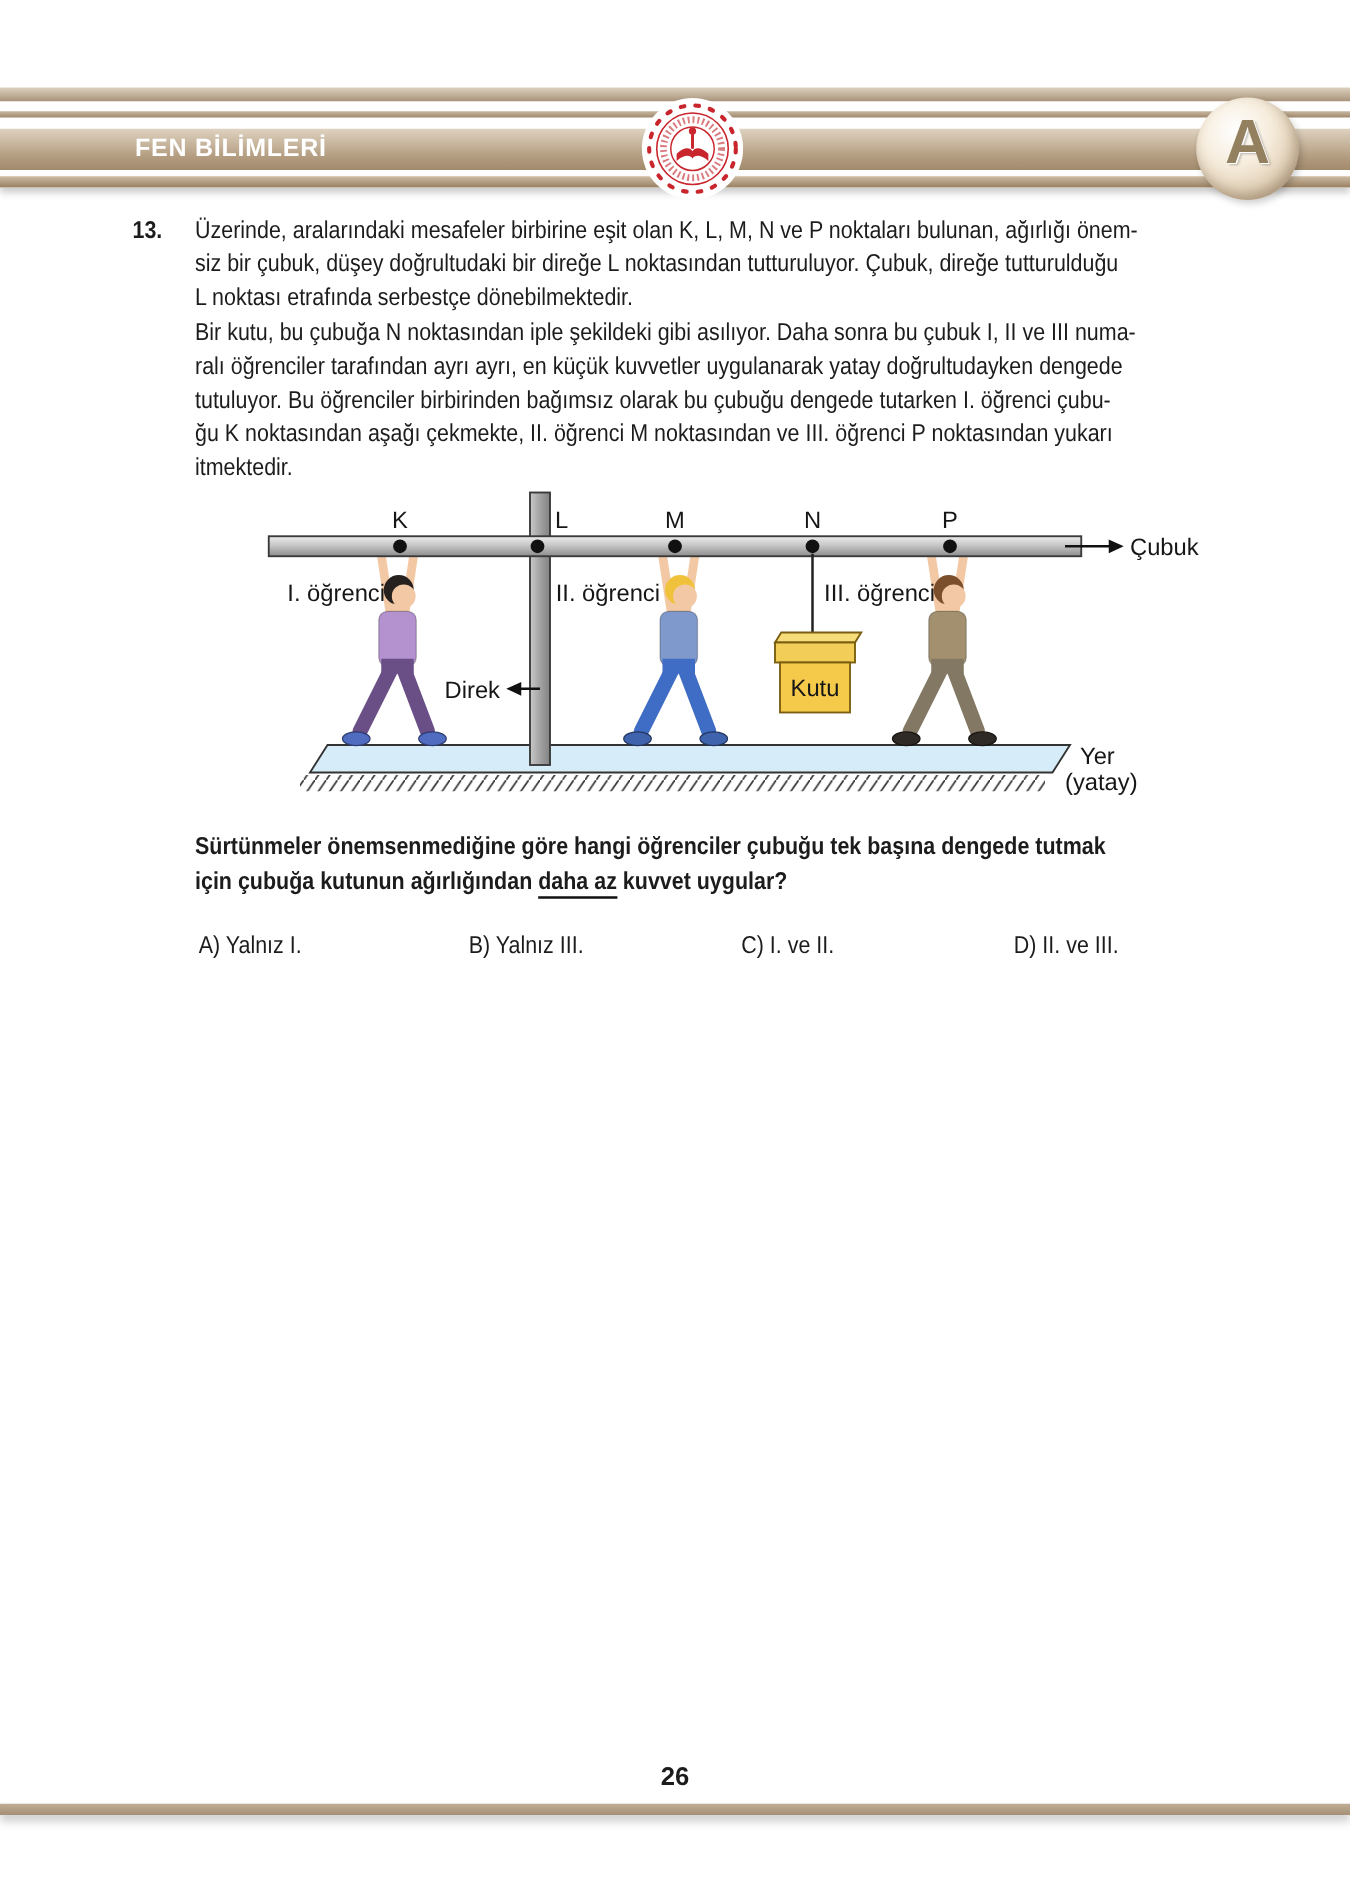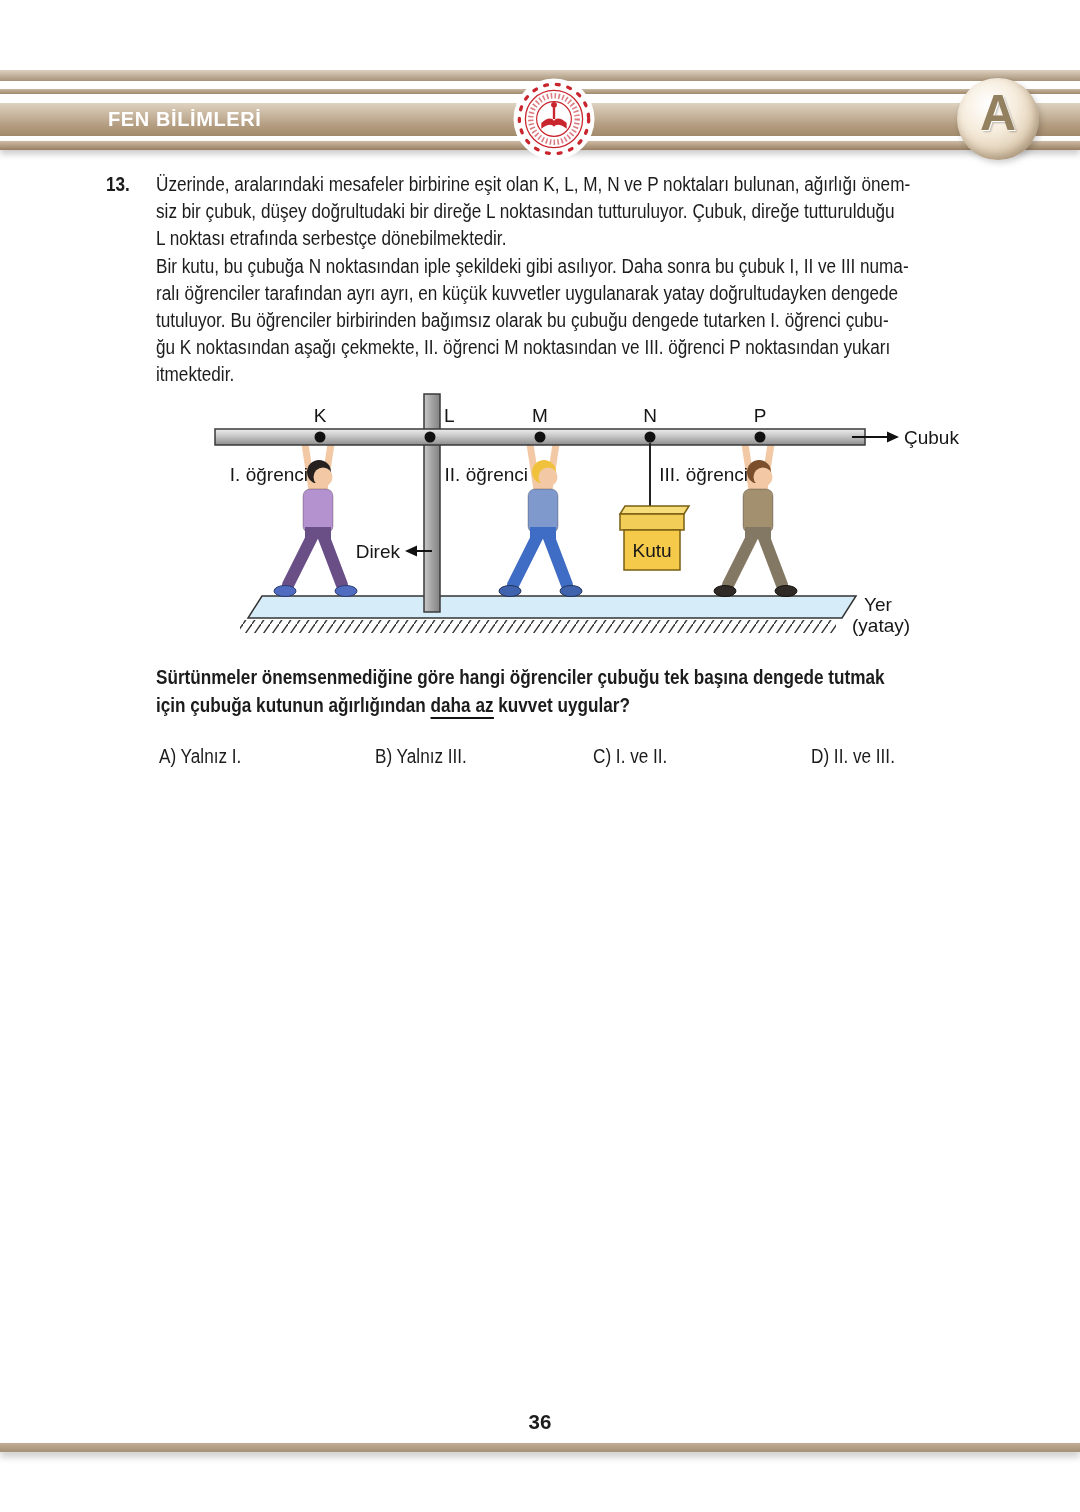--- a/index.html
+++ b/index.html
@@ -184,15 +184,15 @@
   </svg>
 
   <div class="ln bold" style="left:156px;top:666px;">Sürtünmeler önemsenmediğine göre hangi öğrenciler çubuğu tek başına dengede tutmak</div>
   <div class="ln bold" style="left:156px;top:694px;"><span>için çubuğa kutunun ağırlığından </span><span class="und">daha az</span><span> kuvvet uygular?</span></div>
 
   <div class="ln" style="left:159px;top:745px;">A) Yalnız I.</div>
   <div class="ln" style="left:375px;top:745px;">B) Yalnız III.</div>
   <div class="ln" style="left:593px;top:745px;">C) I. ve II.</div>
   <div class="ln" style="left:811px;top:745px;">D) II. ve III.</div>
 
-  <div class="pageno">36</div>
+  <div class="pageno">26</div>
   <div class="footbar"></div>
 </div>
 
 </body></html>

